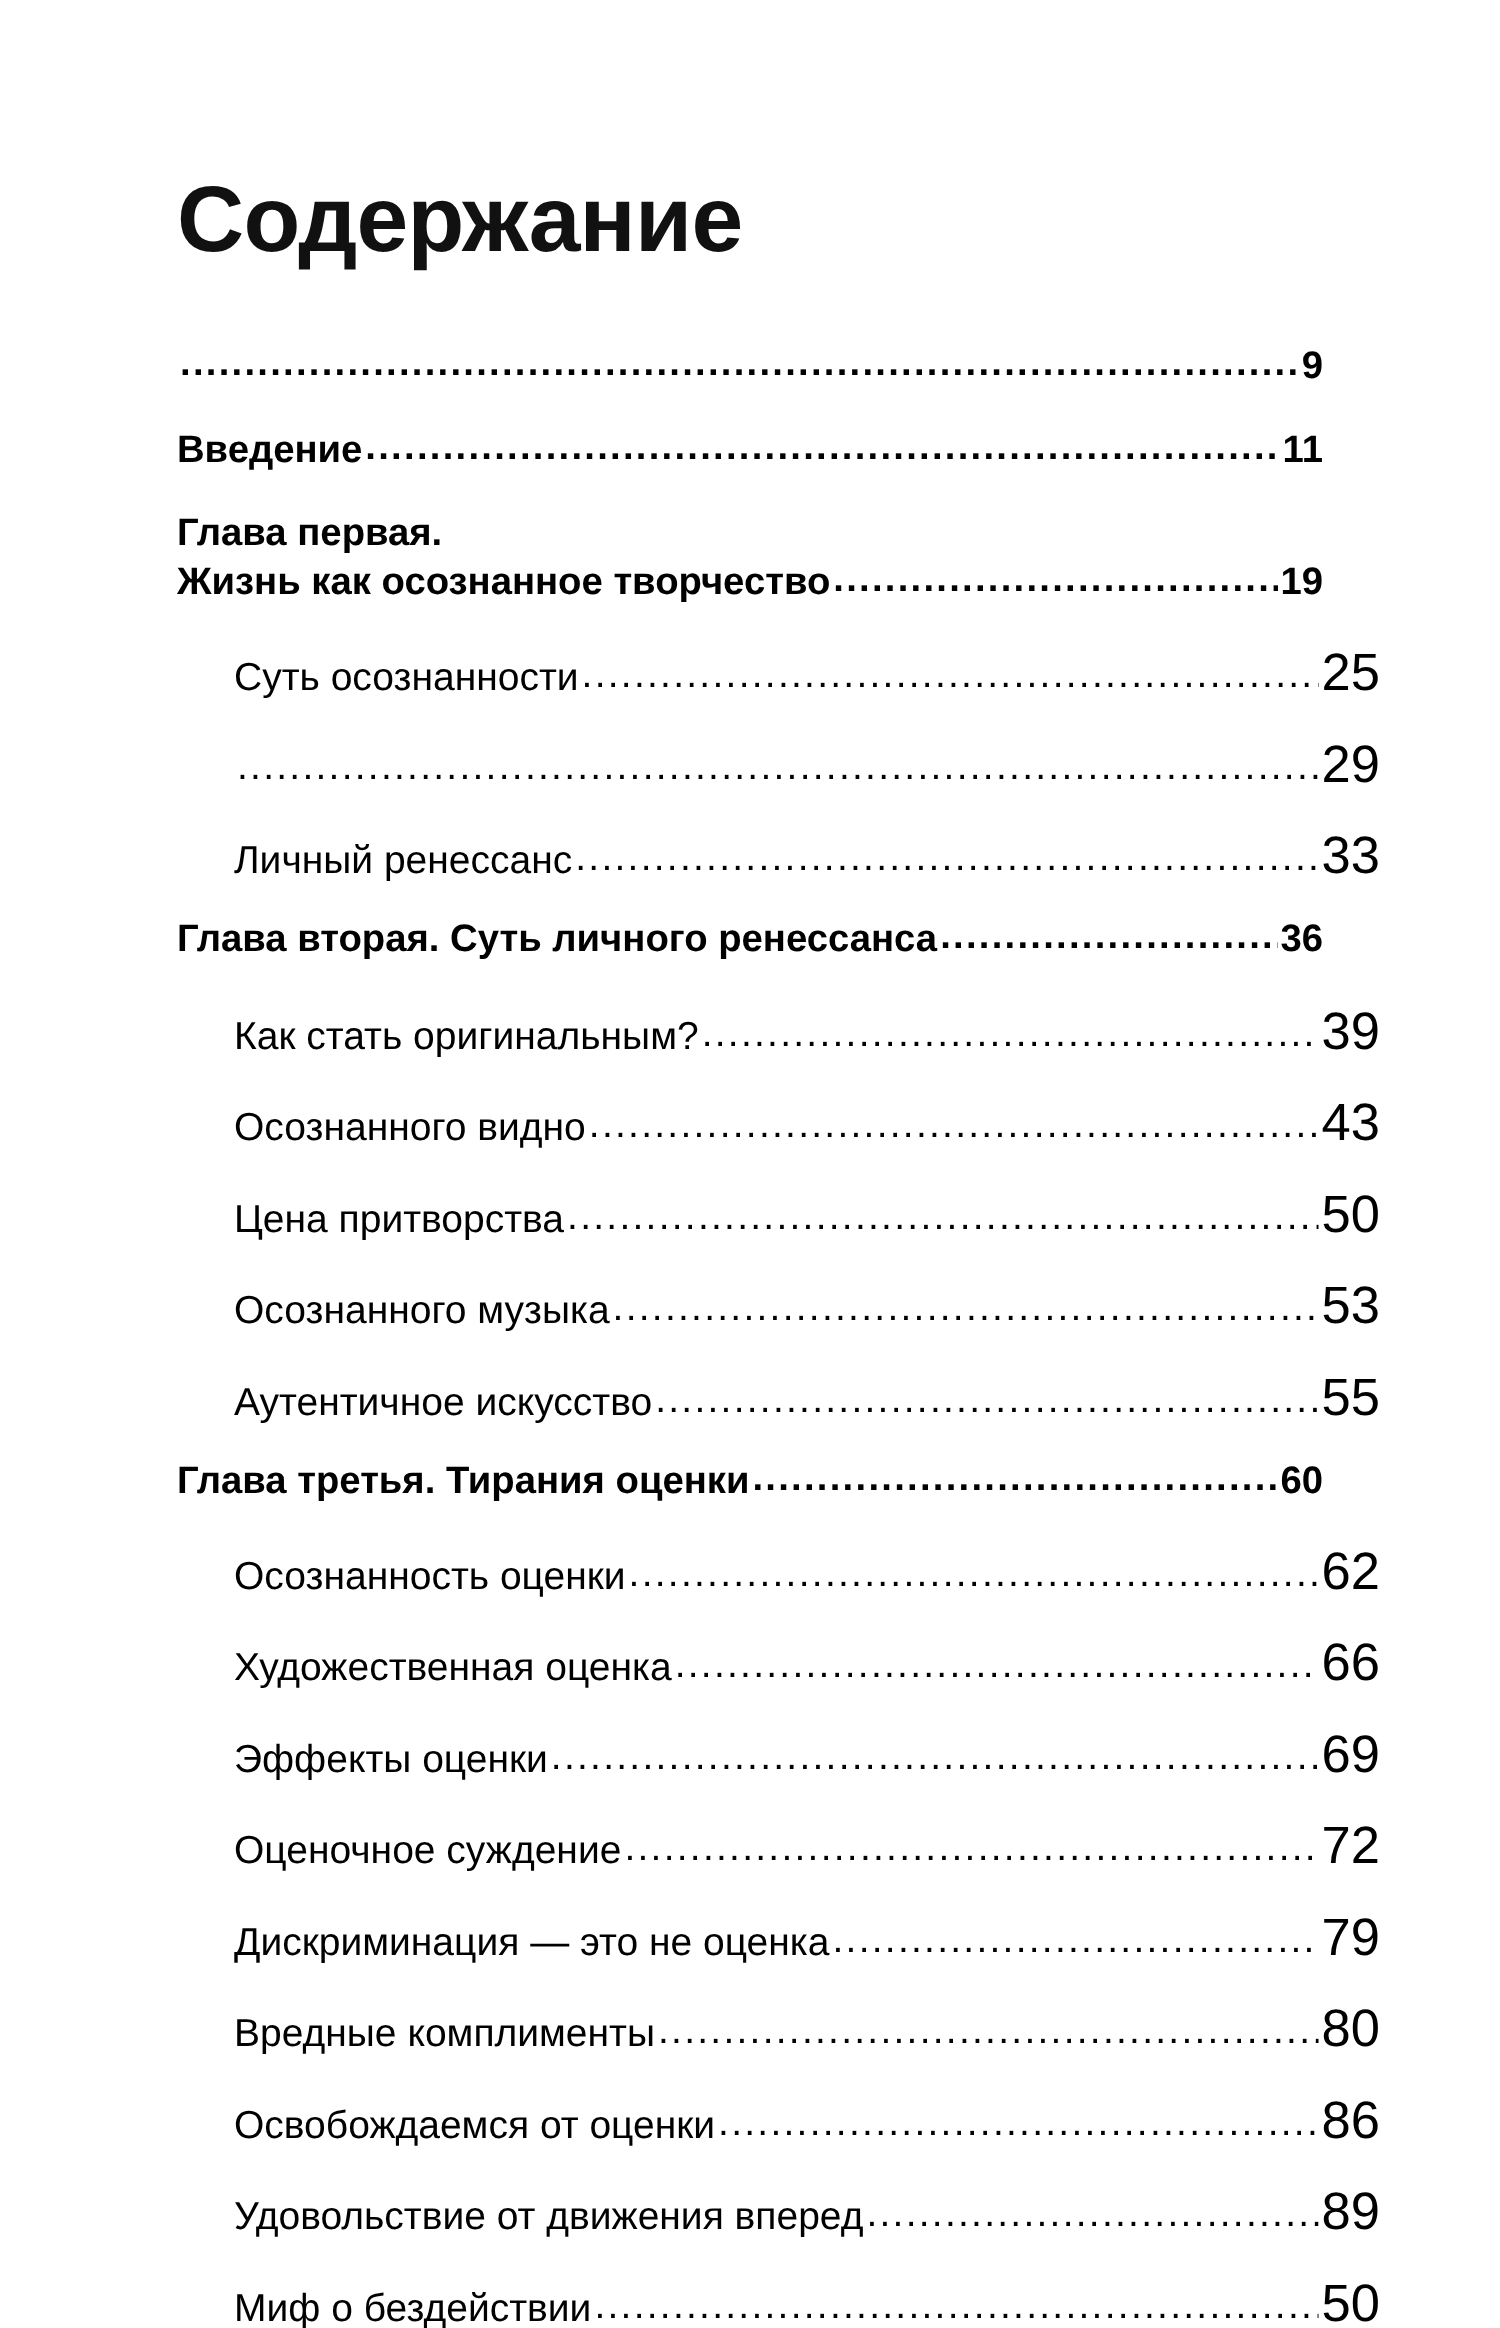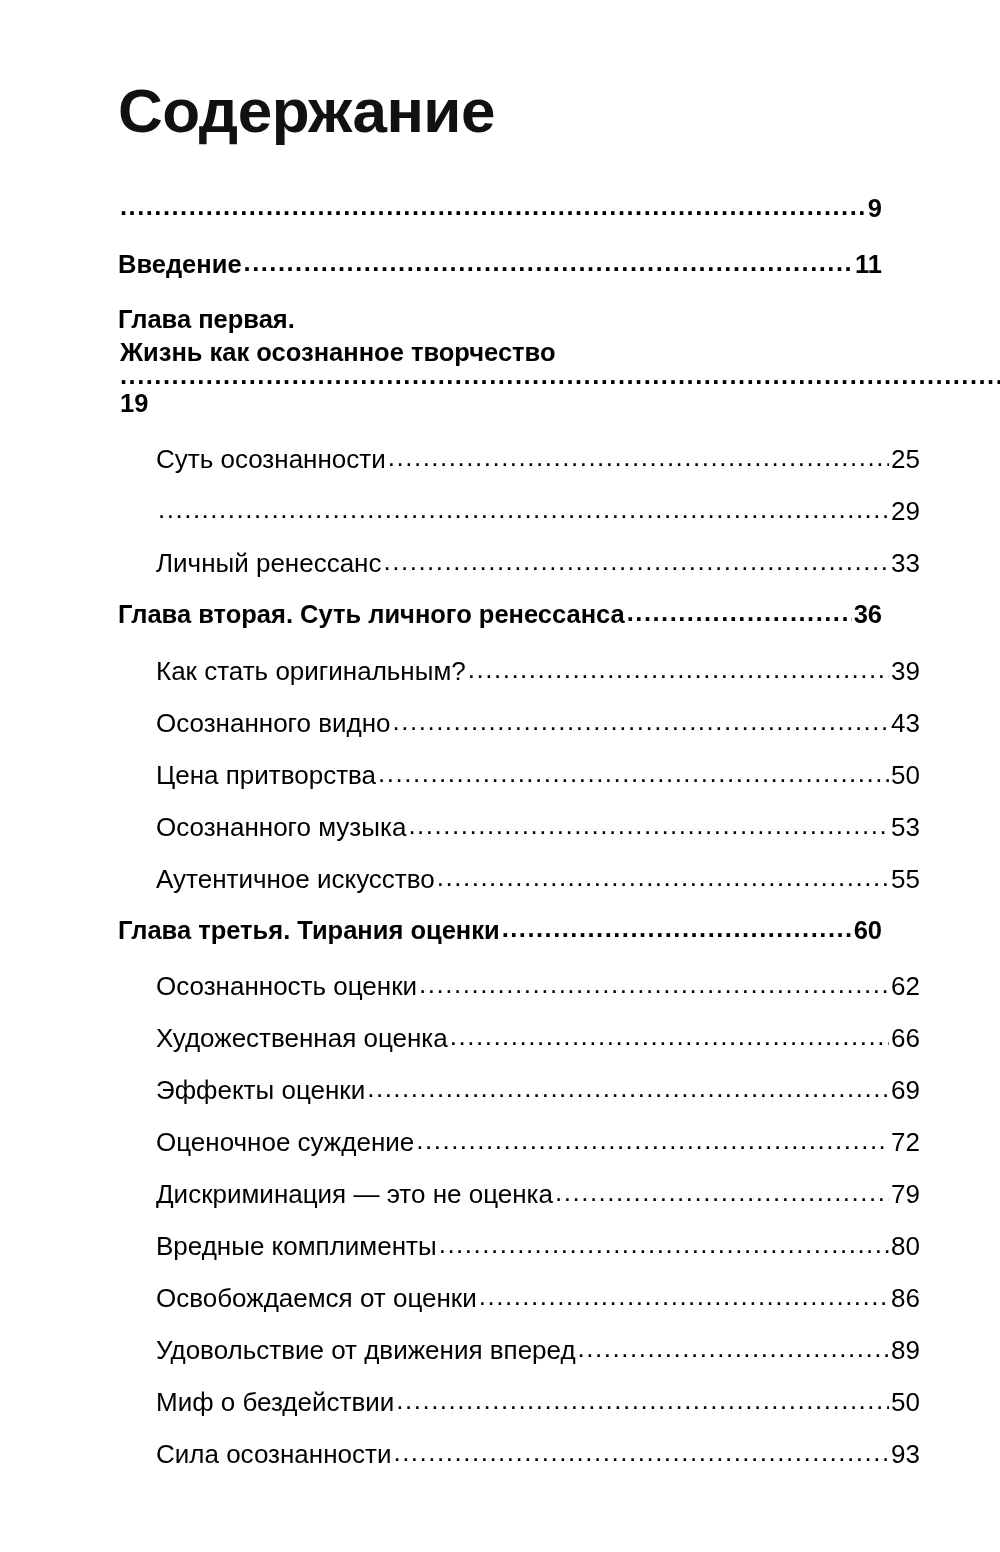--- a/index.html
+++ b/index.html
@@ -20,21 +20,21 @@
     height: 1552px;
     box-sizing: border-box;
     padding: 0 118px 0 118px;
   }
   .page-title {
     font-family: "Liberation Sans", sans-serif;
     font-weight: bold;
     font-size: 62px;
     letter-spacing: -0.5px;
     margin: 0;
-    padding-top: 80px;
+    padding-top: 116px;
     line-height: 1.0;
     color: #111111;
   }
   .toc {
     margin-top: 54px;
   }
   .toc-entry {
     display: flex;
     align-items: baseline;
     width: 100%;
@@ -70,31 +70,30 @@
     display: block;
   }
   .lvl1.multiline .first-line {
     display: block;
     margin-bottom: 7px;
   }
   .lvl1.multiline .second-row {
     display: flex;
     align-items: baseline;
     width: 100%;
-    flex-direction: column;
   }
 
   
   .lvl2 {
     font-family: Liberation Sans, sans-serif;
     font-size: 26px;
     margin-left: 38px;
     margin-bottom: 26px;
   }
-  .lvl2 .page-num { font-size: 26px; }
+  .lvl2 .page-num { font-size: 35px; }
 </style>
 </head>
 <body>
 
 <div class="page">
   <h1 class="page-title">Содержание</h1>
   <div class="toc" id="toc-list">
       <div class="toc-entry lvl1">
         <span class="dots">............................................................................................................</span>
         <span class="page-num">9</span>

